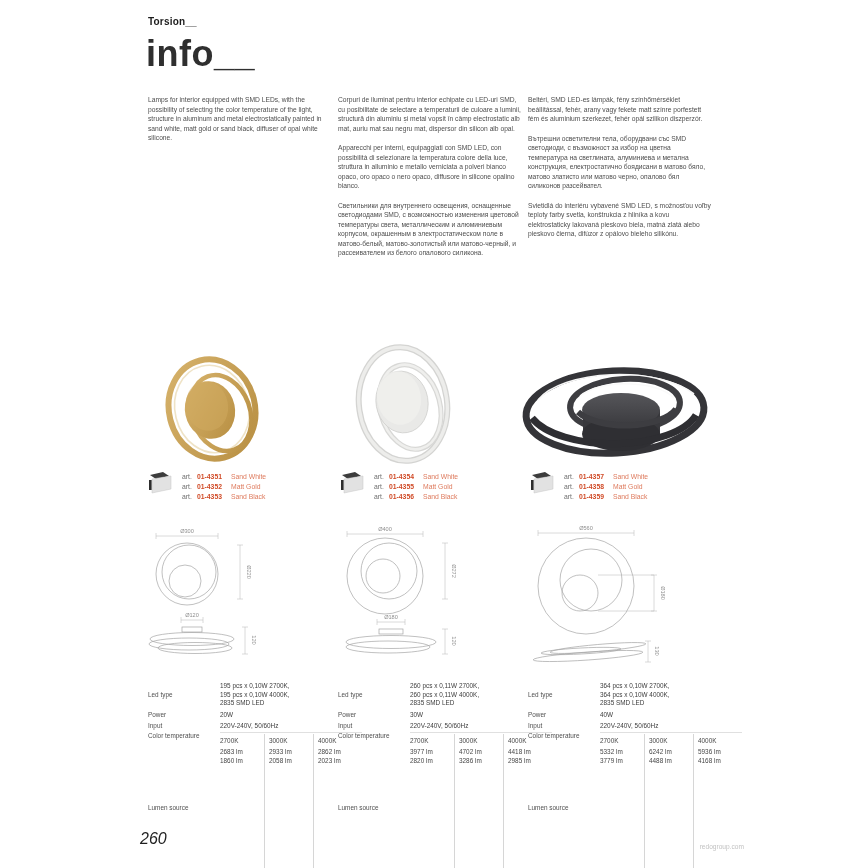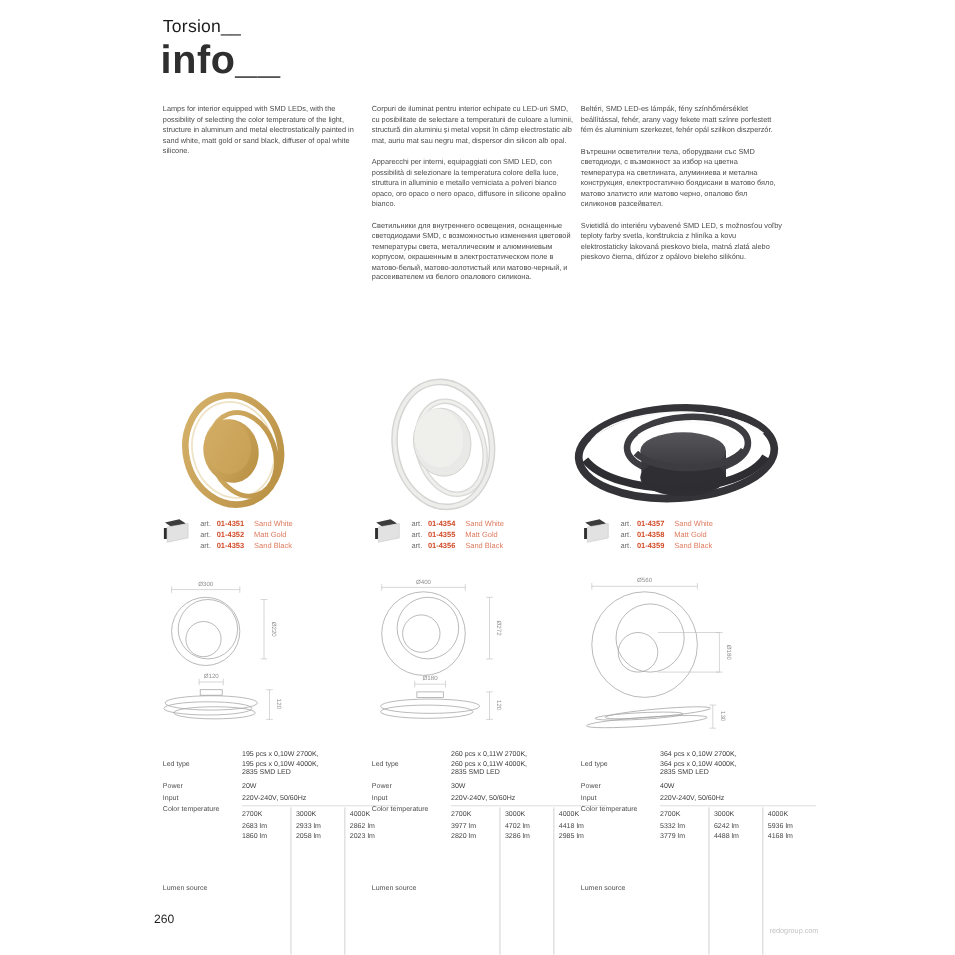--- a/index.html
+++ b/index.html
@@ -1,21 +1,21 @@
 <!DOCTYPE html>
 <html><head>
 <meta charset="utf-8">
 <style>
   html,body{margin:0;padding:0;background:#ffffff;}
   #page{position:relative;width:868px;height:868px;background:#ffffff;overflow:hidden;
         font-family:"Liberation Sans", sans-serif;color:#4a4a4a;}
   .abs{position:absolute;}
 
   
-  .series{left:148px;top:16px;font-size:16px;font-weight:400;color:#1c1c1c;letter-spacing:.2px;}
+  .series{left:148px;top:16px;font-size:10px;font-weight:700;color:#1c1c1c;letter-spacing:.2px;}
   .title{left:146px;top:33px;font-size:36px;font-weight:700;color:#2f2f2f;letter-spacing:.5px;}
 
   
   .desc-col{top:95px;width:183px;font-size:6.7px;line-height:1.42;color:#4d4d4d;}
   .desc-col p{margin:0 0 10px 0;}
 
   
   .art-block{top:470px;display:flex;gap:7px;}
   .art-rows{display:flex;flex-direction:column;gap:3.2px;padding-top:3px;}
   .art-row{display:flex;align-items:baseline;font-size:6.8px;}
@@ -39,21 +39,21 @@
   .slabel-stack{flex:0 0 72px;display:flex;flex-direction:column;}
   .slabel-stack .ct{height:14px;}
   .slabel-stack .lm{height:9px;}
   .grid3{display:flex;border-top:1px solid #e0e0e0;border-bottom:1px solid #e0e0e0;padding:1px 0;}
   .gcol{width:44px;display:flex;flex-direction:column;}
   .gcol + .gcol{border-left:1px solid #d6d6d6;padding-left:4px;}
   .gcol .gct{height:13px;display:flex;align-items:center;}
   .gcol .gv{height:9px;display:flex;align-items:center;}
 
   
-  .page-num{left:140px;top:830px;font-size:11px;color:#1f1f1f;}
+  .page-num{left:140px;top:830px;font-size:16px;color:#1f1f1f;font-style:italic;}
   .website{right:124px;top:843px;font-size:6.6px;color:#c2c2c2;}
 </style>
 </head>
 <body>
 
 <div id="page">
 
   <div class="abs series">Torsion__</div>
   <div class="abs title">info__</div>
 

